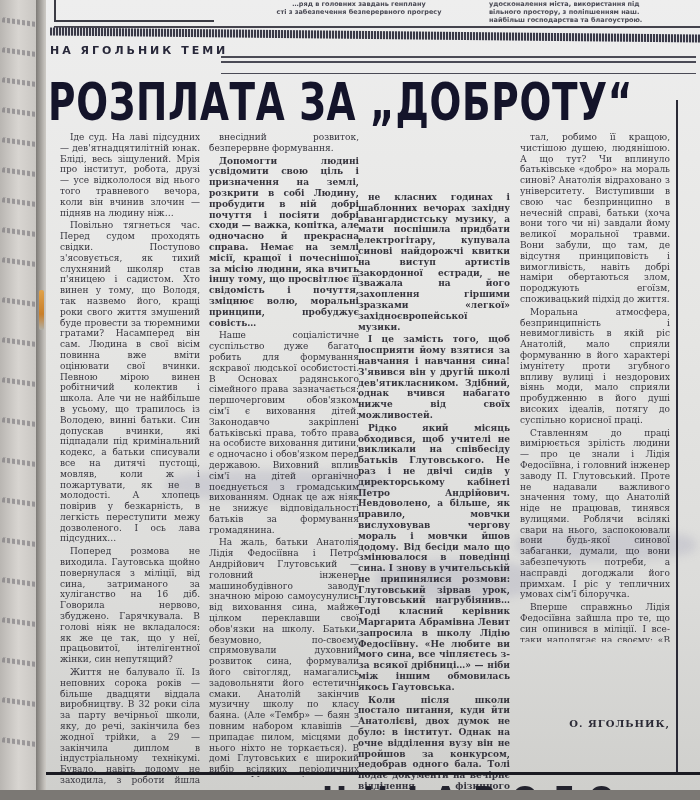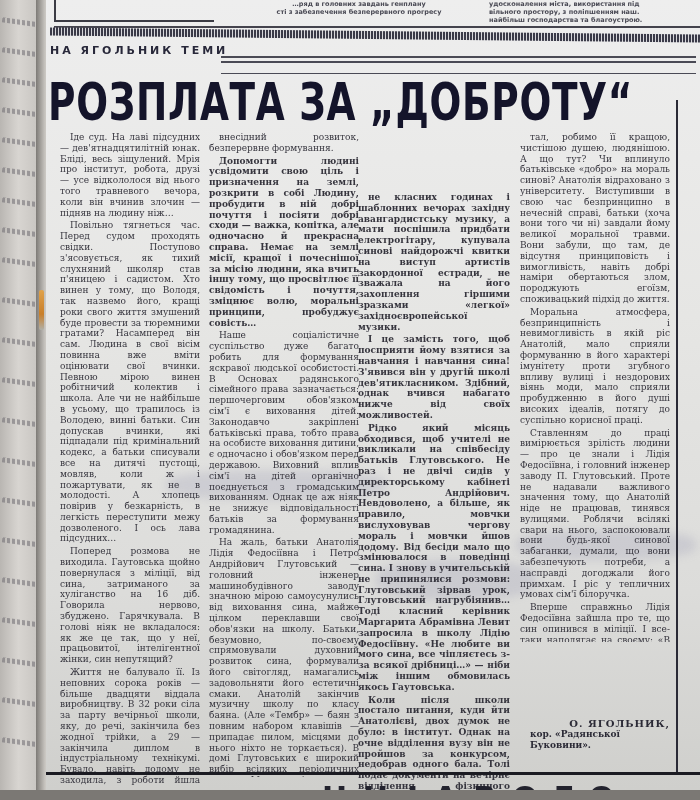--- a/index.html
+++ b/index.html
@@ -190,20 +190,19 @@
     <p>Моральна атмосфера, безпринципність і невимогливість в якій ріс Анатолій, мало сприяли формуванню в його характері імунітету проти згубного впливу вулиці і нездорових віянь моди, мало сприяли пробудженню в його душі високих ідеалів, потягу до суспільно корисної праці.</p>
     <p>Ставленням до праці вимірюється зрілість людини — про це знали і Лідія Федосіївна, і головний інженер заводу П. Глутовський. Проте не надавали важливого значення тому, що Анатолій ніде не працював, тинявся вулицями. Роблячи всілякі свари на нього, заспокоювали вони будь-якої синової забаганки, думали, що вони забезпечують потреби, а насправді догоджали його примхам. І ріс у тепличних умовах сім'ї білоручка.</p>
     <p>Вперше справжньо Лідія Федосіївна зайшла про те, що син опинився в міліції. І все-таки наполягає на своєму: «В сім'ї він не міг навчитися поганого», «Я горджусь сином до останнього дня, доки не взнала подробиць його падіння», «Ми нічому поганому не вчили його».</p>
 
   </div>
 
   <div class="col-divider" style="left:630px;top:100px;height:672px;"></div>
 
   <div class="byline">
     <div class="author">О. ЯГОЛЬНИК,</div>
-    <div class="affil">кор. «Радянської Буковини».</div>
   </div>
 
   <div class="bottom-rule"></div>
   <div class="next-headline">…НЦІАВОГО</div>
 </div>
 
 <div class="bottom-edge"></div>
 
 </body></html>

